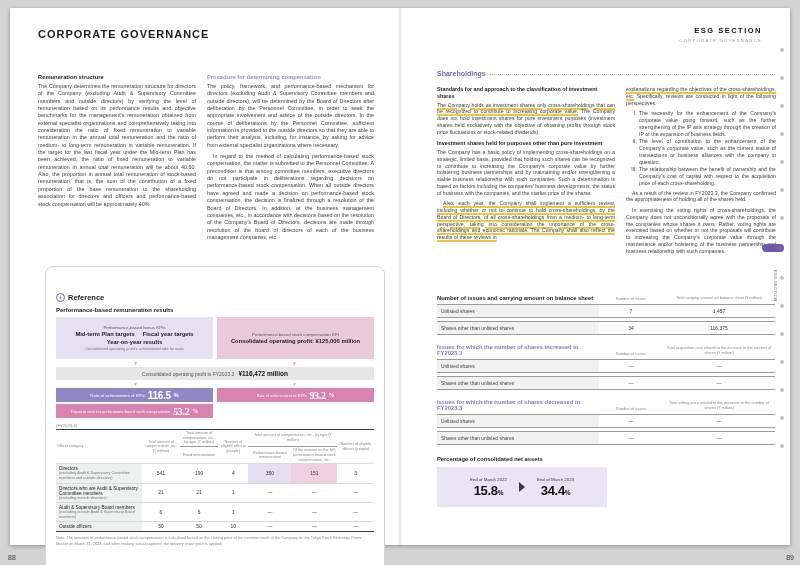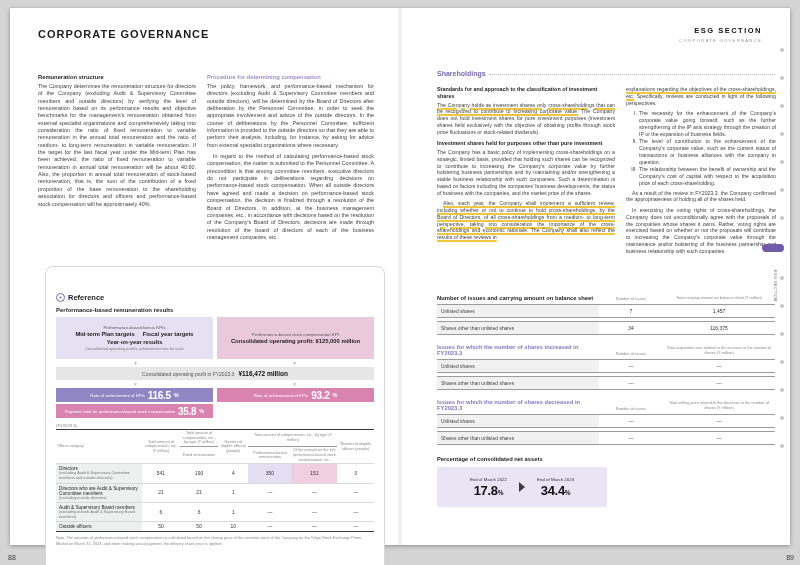--- a/index.html
+++ b/index.html
@@ -32,21 +32,21 @@
   .p-l2{font-size:5.8px;font-weight:bold;color:#1d1d1d;}
   .p-l2 .gap{display:inline-block;width:8px;}
   .p-l4{font-size:3.9px;color:#777;}
   .arrows{display:flex;margin:1px 0;}
   .arrows span{flex:1;text-align:center;font-size:5px;color:#b9b9b9;line-height:6px;}
   .graybar{height:13px;background:#e6e6e6;display:flex;align-items:center;justify-content:center;gap:4px;}
   .graybar span{font-size:5px;color:#555;}
   .graybar b{font-size:6.5px;color:#111;}
   .bars{display:grid;grid-template-columns:1fr 1fr;gap:2px 4px;margin-bottom:5px;border-radius:10px;}
   .bar{height:14px;display:flex;align-items:center;justify-content:center;gap:3px;color:#fff;padding:0 4px;}
-  .bar.pu{background:#9186c4;} .bar.pk{background:#d983b0;}
+  .bar.pu{background:#9186c4;} .bar.pk{background:#d983b0;font-family:Liberation Serif, serif;}
   .b-label{font-size:4.3px;}
   .b-val{font-size:10px;font-weight:bold;letter-spacing:-.3px;}
   .b-pct{font-size:5.5px;font-weight:bold;}
   .fy{font-size:4.2px;color:#888;margin:3px 0 1px;}
   table.officer{width:100%;border-collapse:collapse;border-top:1.5px solid #3a3a3a;border-bottom:1.5px solid #3a3a3a;}
   table.officer th{font-weight:normal;font-size:3.8px;color:#8a8a8a;text-align:center;padding:1px 1px;line-height:1.25;vertical-align:middle;}
   table.officer th.group{border-bottom:1px solid #9a9a9a;}
   table.officer thead{border-bottom:1px solid #3a3a3a;}
   table.officer td{font-size:4.9px;color:#333;text-align:center;padding:2px 1px;border-top:1px solid #d9d9d9;vertical-align:middle;}
   table.officer td.label{text-align:left;background:#eef0ef;padding:2px 3px;}
@@ -160,21 +160,21 @@
         <span class="b-val">116.5</span>
         <span class="b-pct">%</span>
       </div>
       <div class="bar pk">
         <span class="b-label">Rate of achievement of KPIs</span>
         <span class="b-val">93.2</span>
         <span class="b-pct">%</span>
       </div>
       <div class="bar pk">
         <span class="b-label">Payment ratio for performance-based stock compensation</span>
-        <span class="b-val">35.8</span>
+        <span class="b-val">53.2</span>
         <span class="b-pct">%</span>
       </div>
     </div>
 
     <div class="fy">(FY2023.3)</div>
 
     <table class="officer">
       <colgroup>
         <col style="width:27%">
           <col style="width:12%">
@@ -344,21 +344,21 @@
         <div class="rt-v1">—</div>
         <div class="rt-v2">—</div>
       </div>
     </div>
   </div>
 
   <div class="na-title">Percentage of consolidated net assets</div>
   <div class="na-box">
     <div class="na-stat">
       <div class="na-label">End of March 2022</div>
-      <div class="na-value"><b>17.8</b><span class="u">%</span></div>
+      <div class="na-value"><b>15.8</b><span class="u">%</span></div>
     </div>
     <div class="na-arrow"></div>
     <div class="na-stat">
       <div class="na-label">End of March 2023</div>
       <div class="na-value"><b>34.4</b><span class="u">%</span></div>
     </div>
   </div>
 
   <div class="dots">
       <span class="dot"></span>

